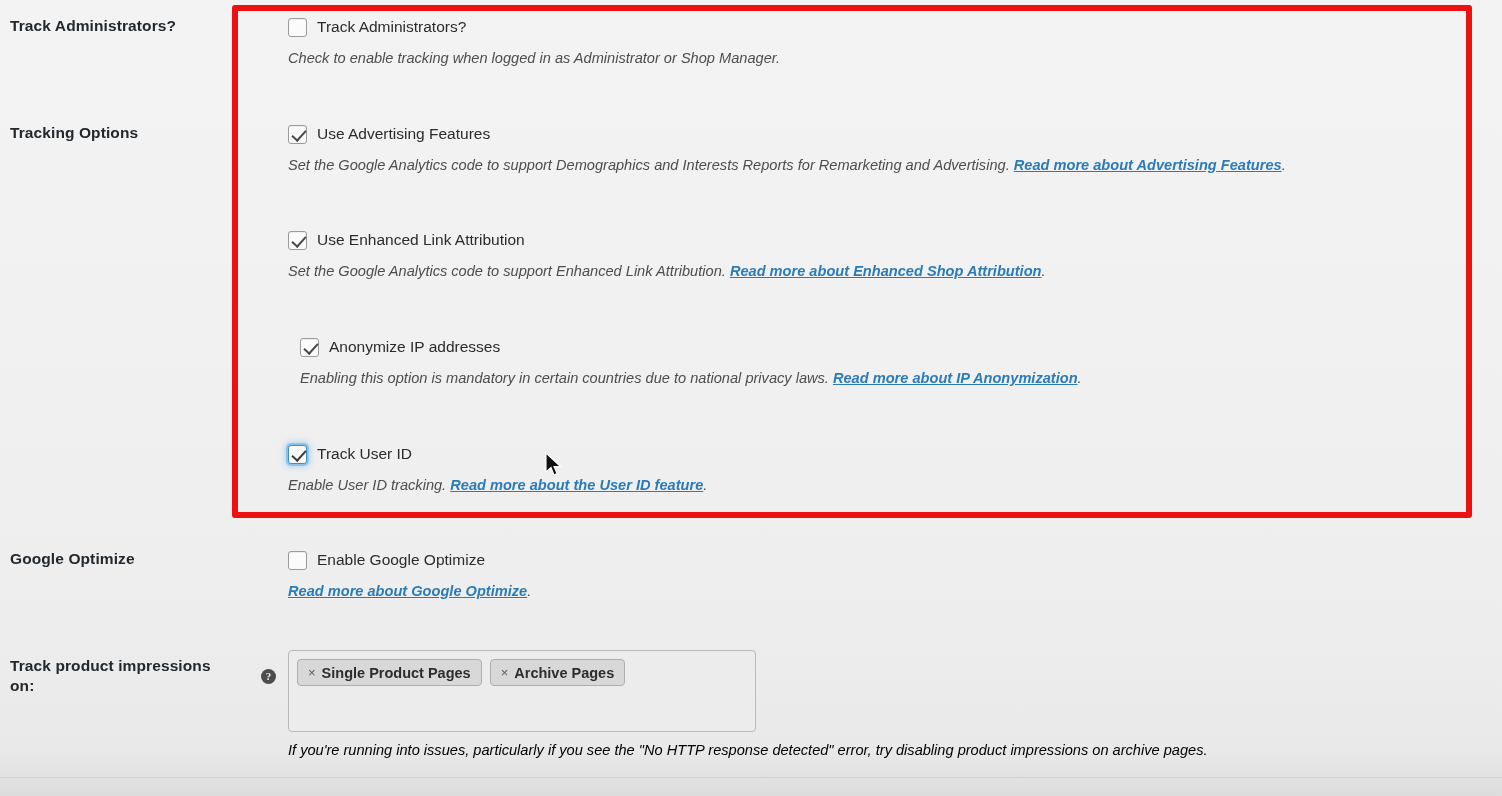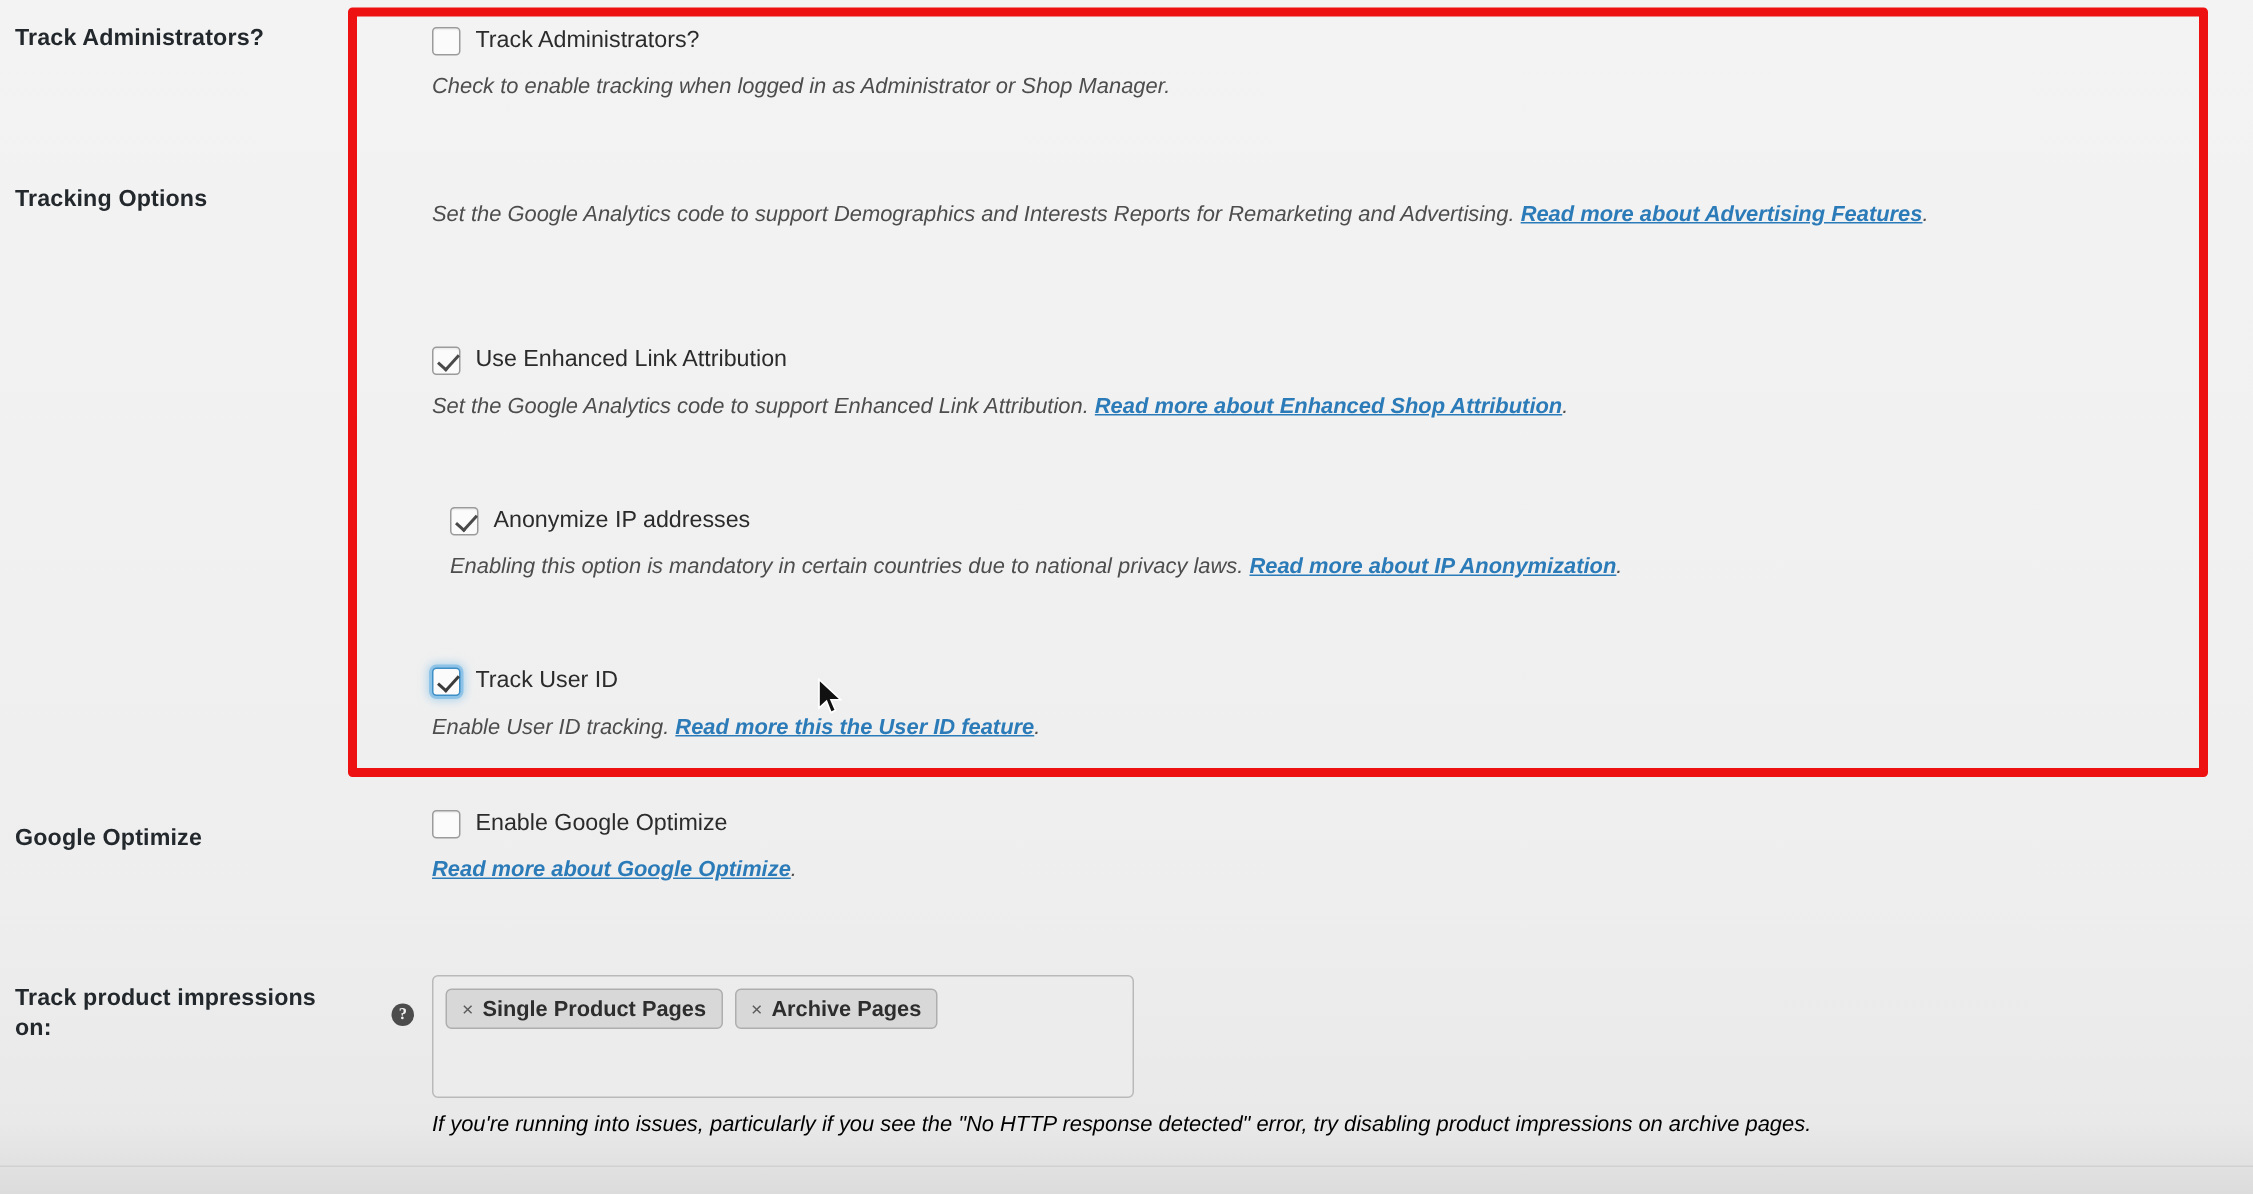--- a/index.html
+++ b/index.html
@@ -228,20 +228,24 @@
     <div class="opt-desc">
       <span>Check to enable tracking when logged in as Administrator or Shop Manager.</span>
     </div>
   </div>
 
   <div class="row" style="left:10px; top:123px; width:1480px;">
     <div class="row-label">Tracking Options</div>
   </div>
 
   <div class="opt" style="left:288px; top:123px;">
+    <div class="opt-line">
+      <span class="cbox checked"></span>
+      <span class="opt-label">Use Advertising Features</span>
+    </div>
     <div class="opt-desc">
       <span>Set the Google Analytics code to support Demographics and Interests Reports for Remarketing and Advertising. </span><a class="more" href="#">Read more about Advertising Features</a><span>.</span>
     </div>
   </div>
 
   <div class="opt" style="left:288px; top:229px;">
     <div class="opt-line">
       <span class="cbox checked"></span>
       <span class="opt-label">Use Enhanced Link Attribution</span>
     </div>
@@ -259,29 +263,29 @@
       <span>Enabling this option is mandatory in certain countries due to national privacy laws. </span><a class="more" href="#">Read more about IP Anonymization</a><span>.</span>
     </div>
   </div>
 
   <div class="opt" style="left:288px; top:443px;">
     <div class="opt-line">
       <span class="cbox checked focused"></span>
       <span class="opt-label">Track User ID</span>
     </div>
     <div class="opt-desc">
-      <span>Enable User ID tracking. </span><a class="more" href="#">Read more this the User ID feature</a><span>.</span>
+      <span>Enable User ID tracking. </span><a class="more" href="#">Read more about the User ID feature</a><span>.</span>
     </div>
   </div>
 
   <div class="row" style="left:10px; top:549px; width:1480px;">
     <div class="row-label">Google Optimize</div>
   </div>
 
-  <div class="opt" style="left:288px; top:538px;">
+  <div class="opt" style="left:288px; top:549px;">
     <div class="opt-line">
       <span class="cbox"></span>
       <span class="opt-label">Enable Google Optimize</span>
     </div>
     <div class="opt-desc">
       <span></span><a class="more" href="#">Read more about Google Optimize</a><span>.</span>
     </div>
   </div>
 
   <div class="row" style="left:10px; top:656px; width:260px;align-items:flex-end;">

